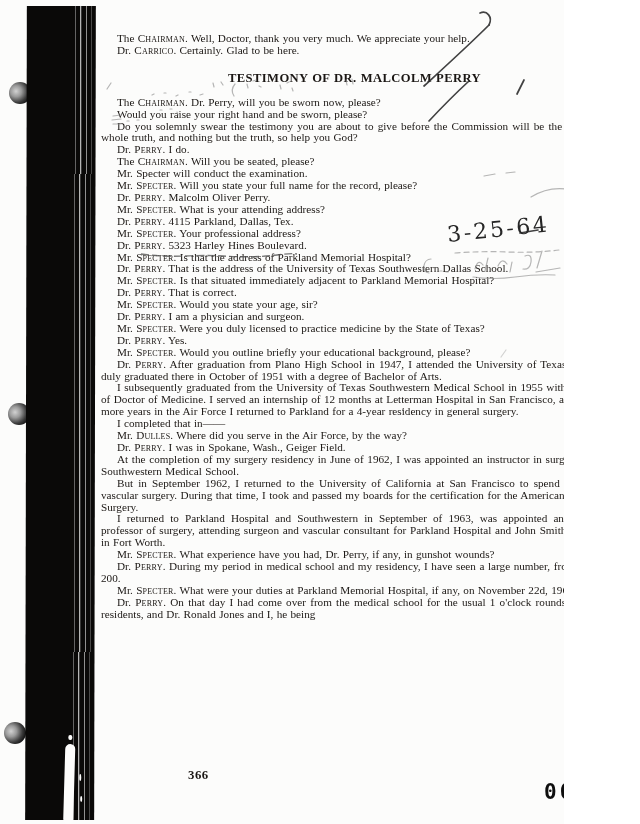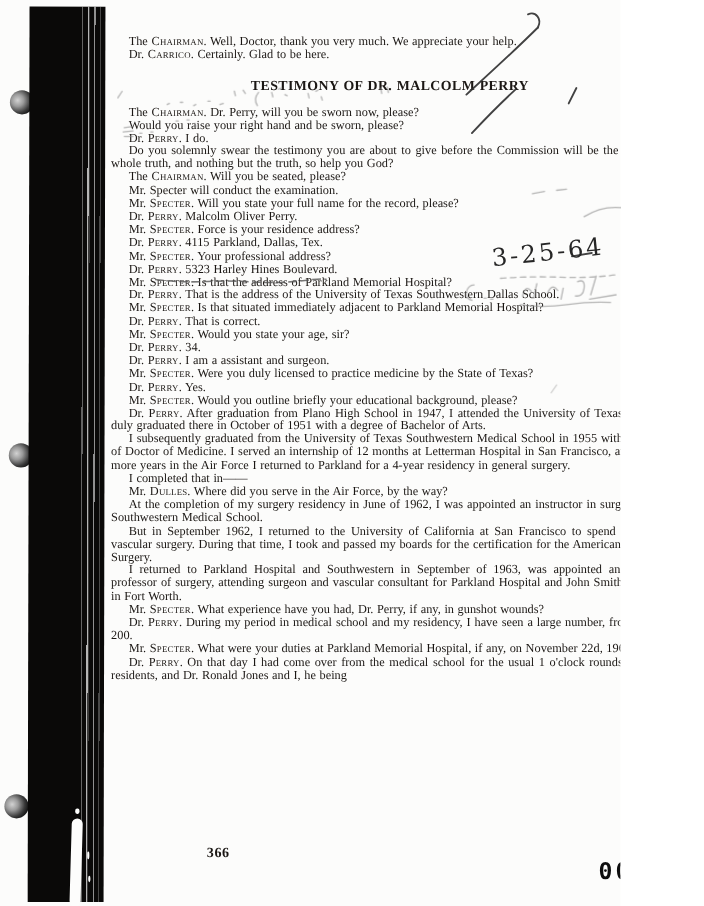--- a/index.html
+++ b/index.html
@@ -67,44 +67,44 @@
   </div>
 
   <div class="page-edge"></div>
 
   <div class="content">
       <p class="para"><span>The </span><span class="sc">Chairman</span><span>. Well, Doctor, thank you very much.  We appreciate your help.</span></p>
       <p class="para"><span>Dr. </span><span class="sc">Carrico</span><span>. Certainly.  Glad to be here.</span></p>
       <div class="heading">TESTIMONY OF DR. MALCOLM PERRY</div>
       <p class="para"><span>The </span><span class="sc">Chairman</span><span>. Dr. Perry, will you be sworn now, please?</span></p>
       <p class="para"><span>Would you raise your right hand and be sworn, please?</span></p>
+      <p class="para"><span>Do you solemnly swear the testimony you are about to give before the Commission will be the truth, the whole truth, and nothing but the truth, so help you God?</span></p>
       <p class="para"><span>Dr. </span><span class="sc">Perry</span><span>. I do.</span></p>
-      <p class="para"><span>Do you solemnly swear the testimony you are about to give before the Commission will be the truth, the whole truth, and nothing but the truth, so help you God?</span></p>
       <p class="para"><span>The </span><span class="sc">Chairman</span><span>. Will you be seated, please?</span></p>
       <p class="para"><span>Mr. Specter will conduct the examination.</span></p>
       <p class="para"><span>Mr. </span><span class="sc">Specter</span><span>. Will you state your full name for the record, please?</span></p>
       <p class="para"><span>Dr. </span><span class="sc">Perry</span><span>. Malcolm Oliver Perry.</span></p>
-      <p class="para"><span>Mr. </span><span class="sc">Specter</span><span>. Force is your residence address?</span></p>
+      <p class="para"><span>Mr. </span><span class="sc">Specter</span><span>. What is your attending address?</span></p>
       <p class="para"><span>Dr. </span><span class="sc">Perry</span><span>. 4115 Parkland, Dallas, Tex.</span></p>
       <p class="para"><span>Mr. </span><span class="sc">Specter</span><span>. Your professional address?</span></p>
       <p class="para"><span>Dr. </span><span class="sc">Perry</span><span>. 5323 Harley Hines Boulevard.</span></p>
       <p class="para"><span>Mr. </span><span class="sc">Specter</span><span>. Is that the address of Parkland Memorial Hospital?</span></p>
       <p class="para"><span>Dr. </span><span class="sc">Perry</span><span>. That is the address of the University of Texas Southwestern Dallas School.</span></p>
       <p class="para"><span>Mr. </span><span class="sc">Specter</span><span>. Is that situated immediately adjacent to Parkland Memorial Hospital?</span></p>
       <p class="para"><span>Dr. </span><span class="sc">Perry</span><span>. That is correct.</span></p>
       <p class="para"><span>Mr. </span><span class="sc">Specter</span><span>. Would you state your age, sir?</span></p>
-      <p class="para"><span>Dr. </span><span class="sc">Perry</span><span>. 34.</span></p>
-      <p class="para"><span>Dr. </span><span class="sc">Perry</span><span>. I am a assistant and surgeon.</span></p>
+      <p class="para"><span>Dr. </span><span class="sc">Perry</span><span>. I am a physician and surgeon.</span></p>
       <p class="para"><span>Mr. </span><span class="sc">Specter</span><span>. Were you duly licensed to practice medicine by the State of Texas?</span></p>
       <p class="para"><span>Dr. </span><span class="sc">Perry</span><span>. Yes.</span></p>
       <p class="para"><span>Mr. </span><span class="sc">Specter</span><span>. Would you outline briefly your educational background, please?</span></p>
       <p class="para"><span>Dr. </span><span class="sc">Perry</span><span>. After graduation from Plano High School in 1947, I attended the University of Texas and was duly graduated there in October of 1951 with a degree of Bachelor of Arts.</span></p>
       <p class="para"><span>I subsequently graduated from the University of Texas Southwestern Medical School in 1955 with a degree of Doctor of Medicine.  I served an internship of 12 months at Letterman Hospital in San Francisco, and after 2 more years in the Air Force I returned to Parkland for a 4-year residency in general surgery.</span></p>
       <p class="para"><span>I completed that in——</span></p>
       <p class="para"><span>Mr. </span><span class="sc">Dulles</span><span>. Where did you serve in the Air Force, by the way?</span></p>
+      <p class="para"><span>Dr. </span><span class="sc">Perry</span><span>. I was in Spokane, Wash., Geiger Field.</span></p>
       <p class="para"><span>At the completion of my surgery residency in June of 1962, I was appointed an instructor in surgery at the Southwestern Medical School.</span></p>
       <p class="para"><span>But in September 1962, I returned to the University of California at San Francisco to spend a year in vascular surgery.  During that time, I took and passed my boards for the certification for the American Board of Surgery.</span></p>
       <p class="para"><span>I returned to Parkland Hospital and Southwestern in September of 1963, was appointed an assistant professor of surgery, attending surgeon and vascular consultant for Parkland Hospital and John Smith Hospital in Fort Worth.</span></p>
       <p class="para"><span>Mr. </span><span class="sc">Specter</span><span>. What experience have you had, Dr. Perry, if any, in gunshot wounds?</span></p>
       <p class="para"><span>Dr. </span><span class="sc">Perry</span><span>. During my period in medical school and my residency, I have seen a large number, from 150 to 200.</span></p>
       <p class="para"><span>Mr. </span><span class="sc">Specter</span><span>. What were your duties at Parkland Memorial Hospital, if any, on November 22d, 1963?</span></p>
       <p class="para"><span>Dr. </span><span class="sc">Perry</span><span>. On that day I had come over from the medical school for the usual 1 o'clock rounds with the residents, and Dr. Ronald Jones and I, he being</span></p>
     </div>
 
   <div class="page-number">366</div>

